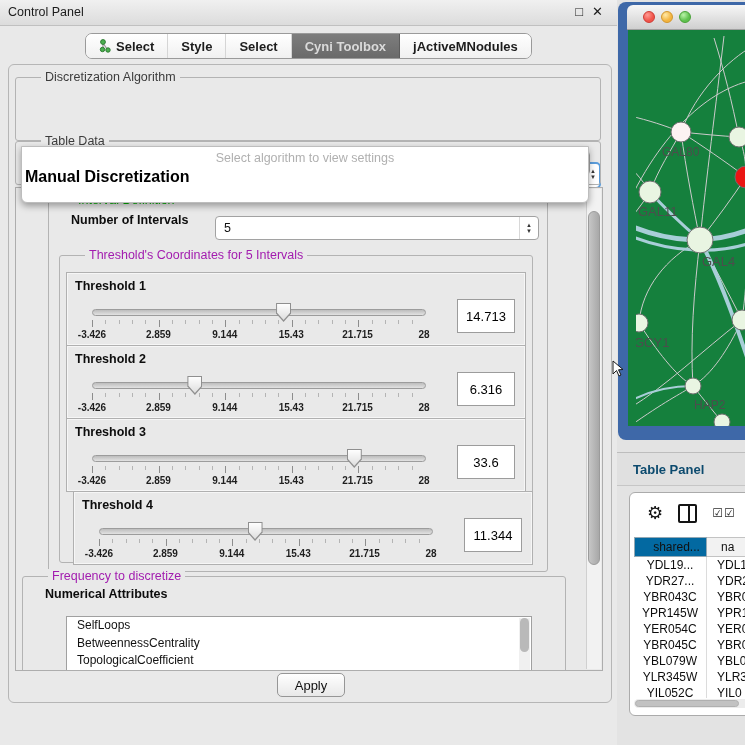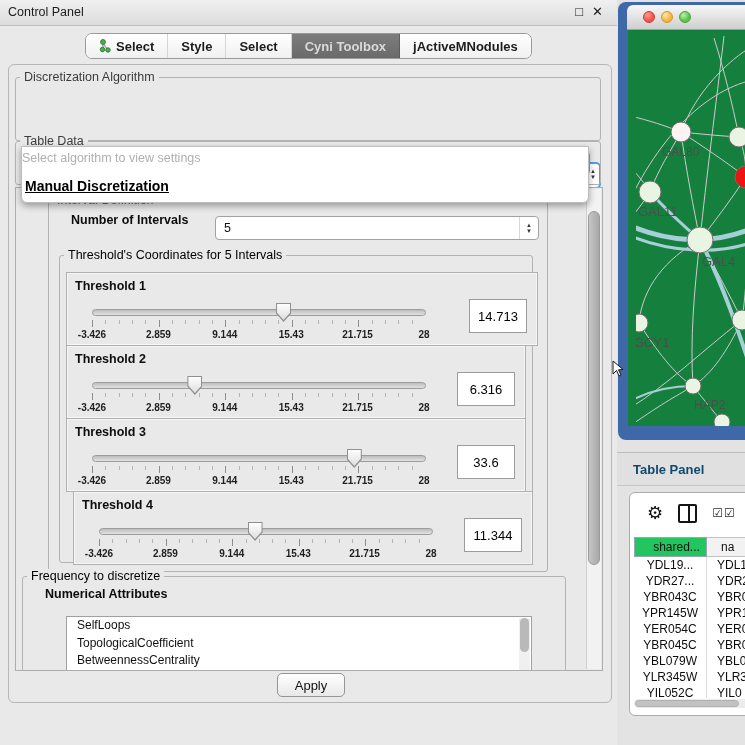--- a/index.html
+++ b/index.html
@@ -17,39 +17,39 @@
   .tabbar{position:absolute;left:85px;top:33px;height:24px;display:flex;align-items:stretch;
       background:#fdfdfd;border:1px solid #9a9a9a;border-radius:7px;overflow:hidden;}
   .tab{display:flex;align-items:center;gap:5px;padding:0 13px;font-size:13px;font-weight:bold;
       color:#1c1c1c;border-right:1px solid #d5d5d5;background:linear-gradient(#ffffff,#f0f0f0);}
   .tab:last-child{border-right:none;}
   .tab.active{background:linear-gradient(#7d7d7d,#6a6a6a);color:#dadada;border-right:1px solid #5c5c5c;}
   
   .content{position:absolute;left:8px;top:64px;width:602px;height:637px;background:#e9e9e9;
       border:1px solid #b6b6b6;border-radius:6px;}
   .groupbox{position:absolute;border:1px solid #b3b3b3;border-radius:3px;}
-  .grouptitle{position:absolute;top:-8px;left:4px;background:#e9e9e9;padding:0 4px;font-size:12.5px;}
+  .grouptitle{position:absolute;top:-8px;left:25px;background:#e9e9e9;padding:0 4px;font-size:12.5px;}
   .t-gray{color:#3c3c3c;}
   .t-green{color:#00b400;}
-  .t-blue{color:#000000;}
+  .t-blue{color:#a21caf;}
   
   .combo{position:absolute;height:24px;background:#ffffff;border:1px solid #a2a2a2;border-radius:4px;
       font-size:12.5px;color:#111;display:flex;align-items:center;padding-left:8px;box-sizing:border-box;}
   .combo .spin{position:absolute;right:0;top:0;bottom:0;width:18px;display:flex;flex-direction:column;
       align-items:center;justify-content:center;font-size:6px;line-height:6px;color:#333;
       border-left:1px solid #d8d8d8;}
   
   .combo-frag{position:absolute;left:560px;top:97px;width:32px;height:27px;background:#fff;
       border:2px solid #5b9ddb;border-radius:5px;box-sizing:border-box;}
   .combo-frag .spin{position:absolute;right:3px;top:4px;font-size:6px;line-height:6px;color:#333;text-align:center;}
   
   .popup{position:absolute;left:12px;top:81px;width:566px;height:55px;background:#ffffff;
       border:1px solid #bdbdbd;border-radius:0 0 6px 6px;box-shadow:0 3px 7px rgba(0,0,0,.35);z-index:5;}
-  .popup .prompt{position:absolute;left:0;right:0;top:4px;text-align:left;font-size:12.5px;color:#b0b0b0;}
-  .popup .opt1{position:absolute;left:3px;top:31px;font-size:14px;font-weight:bold;color:#000;text-decoration:underline;}
+  .popup .prompt{position:absolute;left:0;right:0;top:4px;text-align:center;font-size:12.5px;color:#b0b0b0;}
+  .popup .opt1{position:absolute;left:3px;top:21px;font-size:16px;font-weight:bold;color:#000;}
   .popup .opt2{position:absolute;left:3px;top:38px;font-size:12.5px;color:#000;}
   
   .viewport{position:absolute;left:6px;top:122px;width:586px;height:482px;border:1px solid #adadad;
       background:#e9e9e9;overflow:hidden;}
   .vscroll{position:absolute;right:1px;top:1px;width:14px;height:480px;background:#f2f2f2;border-left:1px solid #d0d0d0;}
   .vscroll .thumb{position:absolute;left:1px;top:22px;width:10px;height:352px;border-radius:6px;
       background:linear-gradient(90deg,#c6c6c6,#a8a8a8);border:1px solid #9b9b9b;}
   
   .thr-panel{position:absolute;left:6px;height:72px;background:#e9e9e9;border:1px solid #b0b0b0;
       box-shadow:inset 0 0 0 1px #f6f6f6;width:458px;}
@@ -92,21 +92,21 @@
       border-top:1px solid #bdbdbd;border-bottom:1px solid #c6c6c6;display:flex;align-items:center;}
   .tp-title{font-size:13px;color:#0c4a6e;padding-left:16px;font-weight:bold;}
   .tp-box{position:absolute;left:629px;top:492px;width:150px;height:222px;background:#fff;
       border:1px solid #ababab;border-radius:6px;}
   .tp-toolbar{position:absolute;left:0;top:0;right:0;height:40px;display:flex;align-items:center;gap:15px;padding-left:17px;}
   .icon-gear{font-size:18px;color:#141414;line-height:18px;}
   .icon-columns{width:15px;height:15px;border:2px solid #141414;border-radius:2px;position:relative;}
   .icon-columns::after{content:"";position:absolute;left:50%;top:0;bottom:0;width:2px;background:#141414;}
   .icon-checks{font-size:12px;color:#2c2c2c;letter-spacing:1px;}
   .tp-header{position:absolute;left:4px;top:44px;right:0;height:20px;display:flex;font-size:12px;color:#111;}
-  .tp-h1{width:73px;background:#22c55e;border:1px solid #93a8b4;display:flex;align-items:center;justify-content:center;box-sizing:border-box;padding-left:12px;}
+  .tp-h1{width:73px;background:#0369a1;border:1px solid #93a8b4;display:flex;align-items:center;justify-content:center;box-sizing:border-box;padding-left:12px;}
   .tp-h2{flex:1;background:#f2f2f2;border:1px solid #c3c3c3;border-left:none;display:flex;align-items:center;padding-left:14px;box-sizing:border-box;}
   .tp-rows{position:absolute;left:4px;top:64px;right:0;height:141px;overflow:hidden;}
   .tp-row{display:flex;height:16px;font-size:12px;color:#0d0d0d;}
   .tp-c1{width:73px;display:flex;align-items:center;justify-content:center;border-right:1px solid #dcdcdc;box-sizing:border-box;}
   .tp-c2{flex:1;display:flex;align-items:center;padding-left:10px;}
   .hscroll{position:absolute;left:4px;top:206px;width:142px;height:9px;background:#ececec;border-radius:5px;}
   .hscroll .thumb{position:absolute;left:1px;top:1px;width:104px;height:7px;border-radius:4px;background:#c2c2c2;border:1px solid #b0b0b0;box-sizing:border-box;}
   
   .cursor{position:absolute;left:612px;top:360px;z-index:9;}
 </style>
@@ -182,21 +182,21 @@
           <span>5</span>
           <div class="spin">
             <div>▲</div>
               <div>▼</div>
           </div>
         </div>
 
         <div class="groupbox" style="left:10px;top:54px;width:472px;height:306px;">
           <span class="grouptitle t-blue">Threshold's Coordinates for 5 Intervals</span>
           <div id="thr-container">
-              <div class="thr-panel" style="top: 16px; padding-left: 12px;">
+              <div class="thr-panel" style="top: 16px;">
                 <div class="thr-title">Threshold 1</div>
                 <div class="slider-zone">
                   <div class="track"></div>
                   <div class="ticks"></div>
                   <div class="handle" style="left:calc(57.7% - 7.5px)"></div>
                   <div class="ticklabels">
                     <span style="left:0%">-3.426</span>
                     <span style="left:20%">2.859</span>
                     <span style="left:40%">9.144</span>
                     <span style="left:60%">15.43</span>
@@ -263,22 +263,22 @@
 
       <div class="groupbox" style="left:6px;top:388px;width:542px;height:110px;">
         <span class="grouptitle t-blue">Frequency to discretize</span>
         <span style="position:absolute;left:22px;top:10px;font-size:12.5px;font-weight:bold;color:#0d0d0d;">Numerical Attributes</span>
       </div>
       <div class="attr-list" id="attr-list">
         <div class="attr-scroll">
             <div class="thumb"></div>
           </div>
       <div class="item">SelfLoops</div>
+          <div class="item">BetweennessCentrality</div>
           <div class="item">TopologicalCoefficient</div>
-          <div class="item">BetweennessCentrality</div>
         </div>
 
       <div class="vscroll">
           <div class="thumb"></div>
         </div>
     </div>
 
     <div class="apply">Apply</div>
 
   </div>

